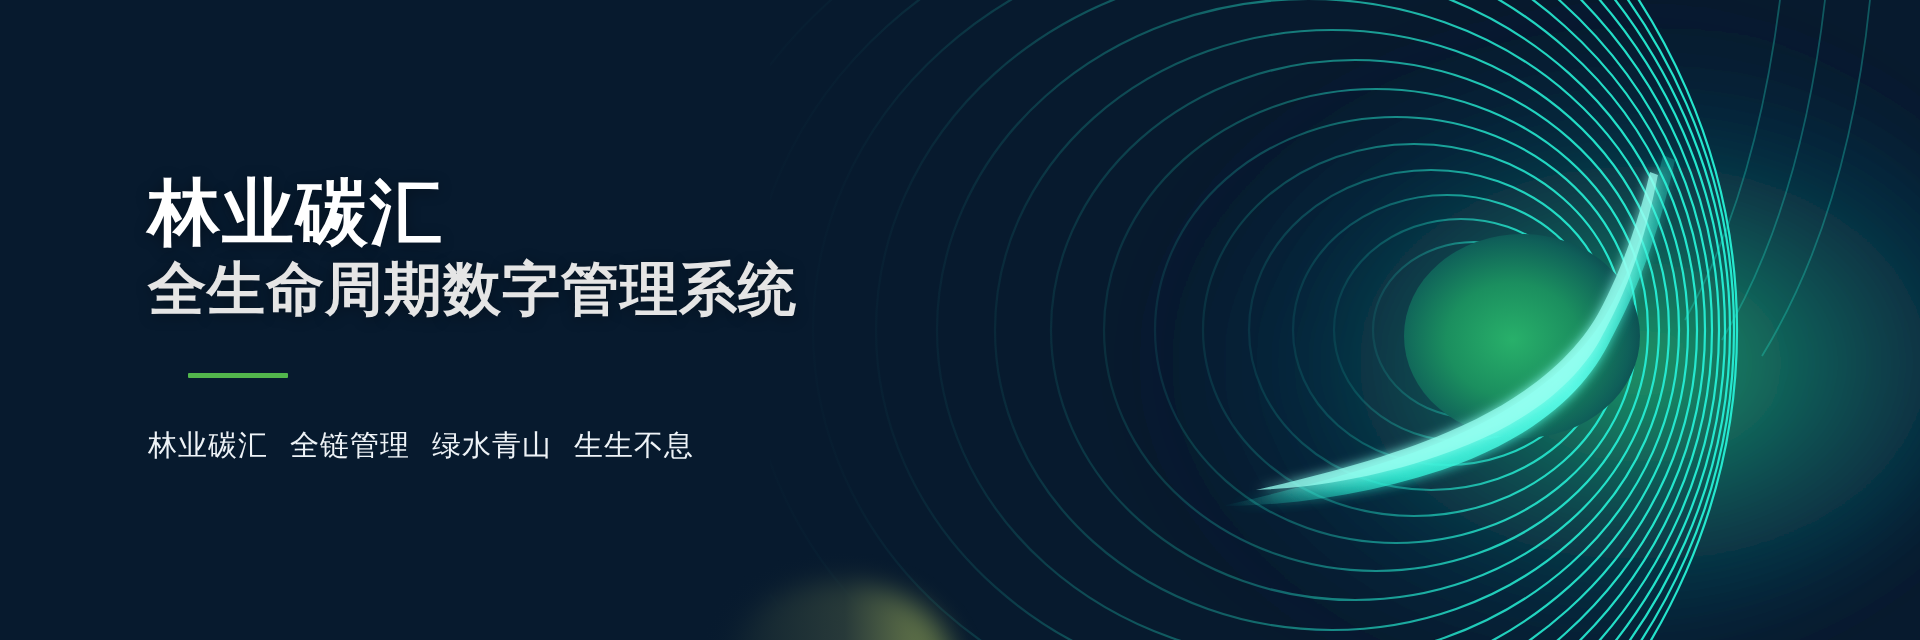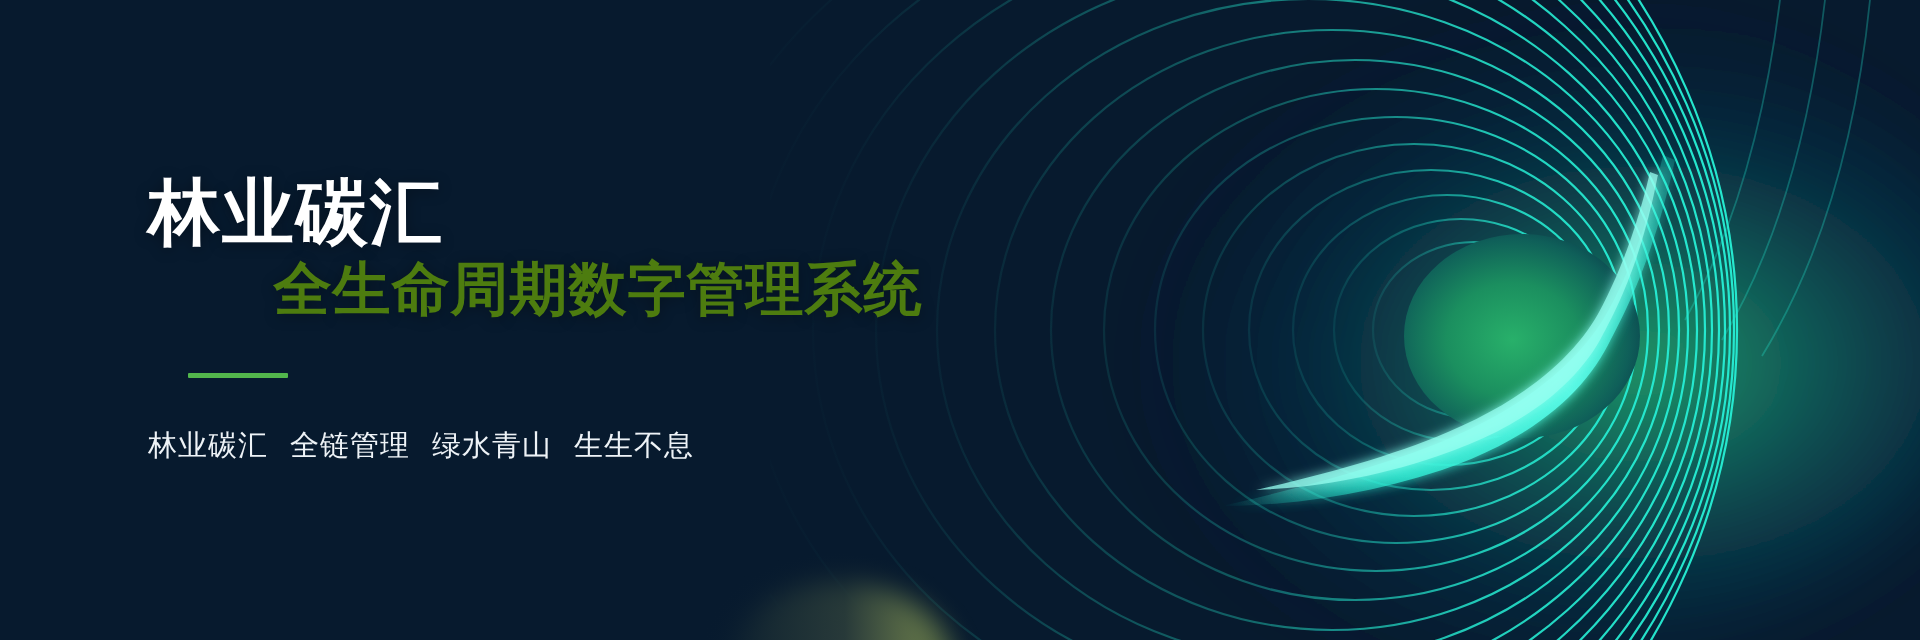--- a/index.html
+++ b/index.html
@@ -85,25 +85,24 @@
     font-weight: 700;
     color: #ffffff;
     letter-spacing: 2px;
     margin: 0 0 6px 0;
     text-shadow: 0 2px 14px rgba(0,0,0,0.35);
   }
   .title-sub {
     font-size: 58px;
     line-height: 1.1;
     font-weight: 700;
-    color: #4d7c0f;
+    color: #e5e5e5;
     letter-spacing: 1px;
     margin: 0;
     text-shadow: 0 2px 14px rgba(0,0,0,0.35);
-    text-align: center;
   }
   .rule {
     width: 100px;
     height: 5px;
     background: #52b64c;
     margin: 52px 0 0 40px;
     border-radius: 1px;
   }
   .tagline {
     margin: 48px 0 0 0;

